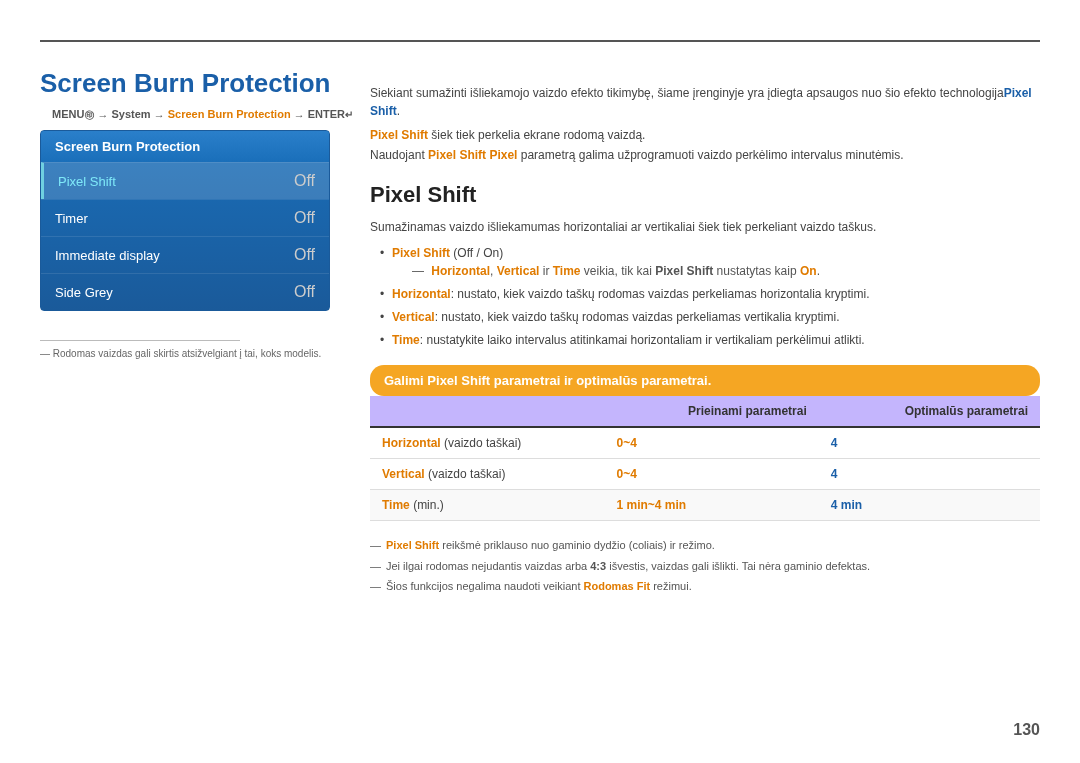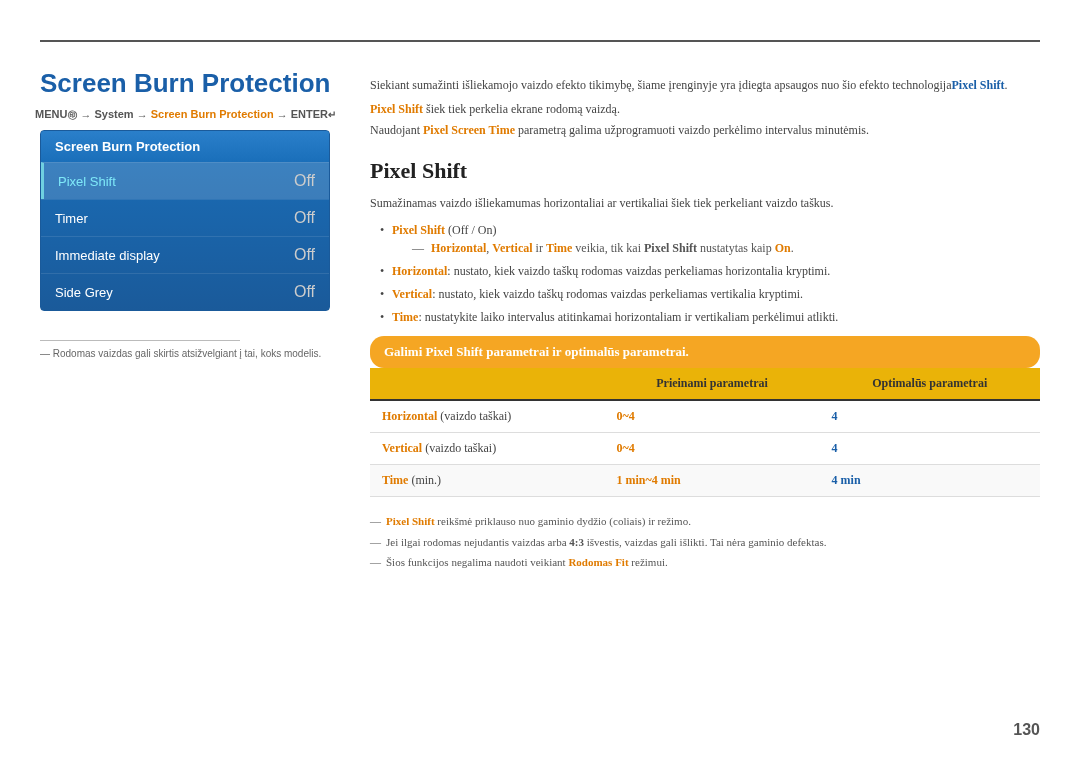--- a/index.html
+++ b/index.html
@@ -28,21 +28,21 @@
       top: 68px;
       left: 40px;
       font-size: 26px;
       font-weight: bold;
       color: #1a5fa8;
     }
 
     .breadcrumb {
       position: absolute;
       top: 108px;
-      left: 35px;
+      left: 52px;
       font-size: 11px;
       color: #555;
       font-weight: bold;
     }
     .breadcrumb .bc-highlight {
       color: #e07b00;
       font-weight: bold;
     }
 
     
@@ -105,24 +105,23 @@
       top: 348px;
       left: 40px;
       font-size: 10px;
       color: #666;
       text-align: right;
     }
 
     
     .right-content {
       position: absolute;
-      top: 76px;
+      top: 84px;
       left: 370px;
       right: 40px;
-      font-family: Liberation Serif, serif;
     }
 
     .intro-text {
       font-size: 12px;
       color: #444;
       line-height: 1.5;
       margin-bottom: 8px;
     }
     .intro-text .bold-blue {
       color: #1a5fa8;
@@ -158,21 +157,21 @@
 
     .section-desc {
       font-size: 12px;
       color: #444;
       margin-bottom: 10px;
     }
 
     .bullet-list {
       list-style: none;
       margin-left: 10px;
-      margin-bottom: 10px;
+      margin-bottom: 16px;
     }
     .bullet-list li {
       font-size: 12px;
       color: #444;
       margin-bottom: 5px;
       padding-left: 12px;
       position: relative;
       line-height: 1.5;
     }
     .bullet-list li::before {
@@ -206,22 +205,22 @@
       width: 100%;
       border-collapse: collapse;
       margin-bottom: 16px;
     }
     .params-table th {
       font-size: 12px;
       font-weight: bold;
       color: #333;
       padding: 8px 12px;
       border-bottom: 2px solid #333;
-      text-align: center;
-      background: #eab308;
+      text-align: right;
+      background: #c4b5fd;
       margin-top: 42px;
     }
     .params-table th:first-child {
       width: 35%;
     }
     .params-table td {
       font-size: 12px;
       padding: 8px 12px;
       border-bottom: 1px solid #ddd;
       color: #444;
@@ -311,21 +310,21 @@
 
 <div class="right-content">
 
   <p class="intro-text">
     Siekiant sumažinti išliekamojo vaizdo efekto tikimybę, šiame įrenginyje yra įdiegta apsaugos nuo šio efekto technologija<span class="bold-blue">Pixel Shift</span>.
   </p>
   <p class="pixel-shift-intro">
     <span class="bold-orange">Pixel Shift</span> šiek tiek perkelia ekrane rodomą vaizdą.
   </p>
   <p class="naudojant-text">
-    Naudojant <span class="bold-orange">Pixel Screen Time</span> parametrą galima užprogramuoti vaizdo perkėlimo intervalus minutėmis.
+    Naudojant <span class="bold-orange">Pixel Shift Pixel</span> parametrą galima užprogramuoti vaizdo perkėlimo intervalus minutėmis.
   </p>
 
   <h2 class="section-title">Pixel Shift</h2>
 
   <p class="section-desc">
     Sumažinamas vaizdo išliekamumas horizontaliai ar vertikaliai šiek tiek perkeliant vaizdo taškus.
   </p>
 
   <ul class="bullet-list">
     <li>

